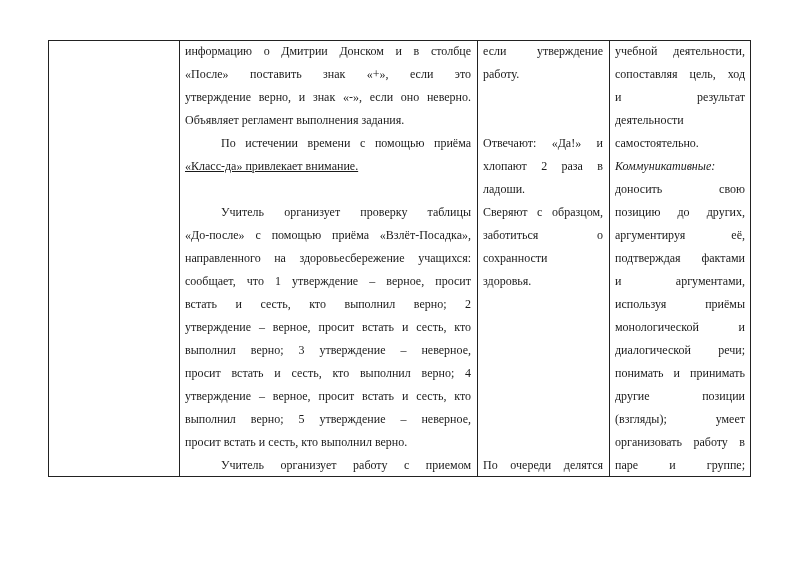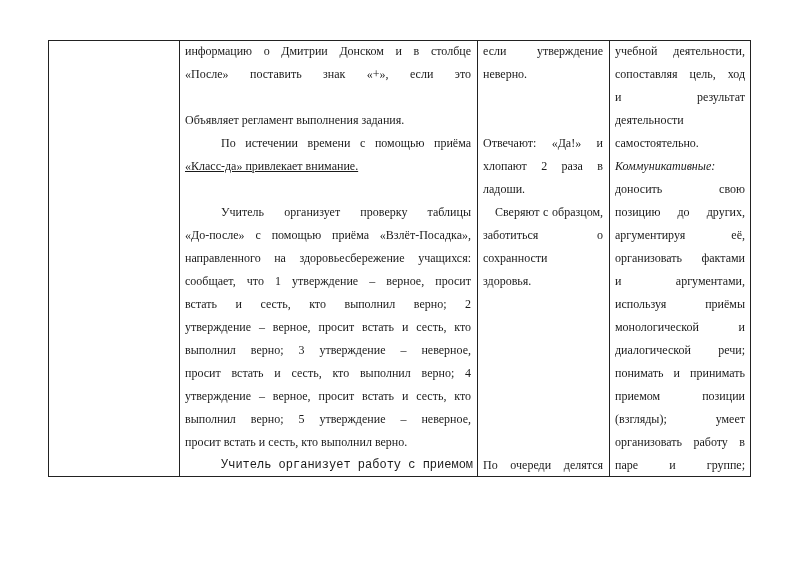--- a/index.html
+++ b/index.html
@@ -19,62 +19,63 @@
   .it { font-style:italic; }
 </style>
 </head>
 <body>
 
 <div class="tbl">
   <div class="col c1"></div>
   <div class="col c2">
       <div class="line" style="top: 2px;">информацию о Дмитрии Донском и в столбце</div>
       <div class="line" style="top: 25px;">«После» поставить знак «+», если это</div>
+      <div class="line" style="top: 48px;">утверждение верно, и знак «-», если оно неверно.</div>
       <div class="line last" style="top: 71px;">Объявляет регламент выполнения задания.</div>
       <div class="line indent" style="top: 94px;">По истечении времени с помощью приёма</div>
       <div class="line last" style="top: 117px; text-decoration: underline;">«Класс-да» привлекает внимание.</div>
       <div class="line indent" style="top: 163px;">Учитель организует проверку таблицы</div>
       <div class="line" style="top: 186px;">«До-после» с помощью приёма «Взлёт-Посадка»,</div>
       <div class="line" style="top: 209px;">направленного на здоровьесбережение учащихся:</div>
       <div class="line" style="top: 232px;">сообщает, что 1 утверждение – верное, просит</div>
       <div class="line" style="top: 255px;">встать и сесть, кто выполнил верно; 2</div>
       <div class="line" style="top: 278px;">утверждение – верное, просит встать и сесть, кто</div>
       <div class="line" style="top: 301px;">выполнил верно; 3 утверждение – неверное,</div>
       <div class="line" style="top: 324px;">просит встать и сесть, кто выполнил верно; 4</div>
       <div class="line" style="top: 347px;">утверждение – верное, просит встать и сесть, кто</div>
       <div class="line" style="top: 370px;">выполнил верно; 5 утверждение – неверное,</div>
       <div class="line last" style="top: 393px;">просит встать и сесть, кто выполнил верно.</div>
-      <div class="line indent" style="top: 416px; font-family: Liberation Mono, monospace;">Учитель организует работу с приемом</div>
+      <div class="line indent" style="top: 416px;">Учитель организует работу с приемом</div>
     </div>
   <div class="col c3">
       <div class="line" style="top: 2px;">если утверждение</div>
-      <div class="line last" style="top: 25px;">неверно.</div>
+      <div class="line last" style="top: 25px;">работу.</div>
       <div class="line" style="top: 94px;">Отвечают: «Да!» и</div>
       <div class="line" style="top: 117px;">хлопают 2 раза в</div>
       <div class="line last" style="top: 140px;">ладоши.</div>
-      <div class="line" style="top: 163px; margin-left: 12px;">Сверяют с образцом,</div>
+      <div class="line" style="top: 163px;">Сверяют с образцом,</div>
       <div class="line" style="top: 186px;">заботиться о</div>
       <div class="line last" style="top: 209px;">сохранности</div>
       <div class="line last" style="top: 232px;">здоровья.</div>
       <div class="line" style="top: 416px;">По очереди делятся</div>
     </div>
   <div class="col c4">
       <div class="line" style="top: 2px;">учебной деятельности,</div>
       <div class="line" style="top: 25px;">сопоставляя цель, ход</div>
       <div class="line" style="top: 48px;">и результат</div>
       <div class="line last" style="top: 71px;">деятельности</div>
       <div class="line last it" style="top: 117px;">Коммуникативные:</div>
       <div class="line last" style="top: 94px;">самостоятельно.</div>
       <div class="line" style="top: 140px;">доносить свою</div>
       <div class="line" style="top: 163px;">позицию до других,</div>
       <div class="line" style="top: 186px;">аргументируя её,</div>
-      <div class="line" style="top: 209px;">организовать фактами</div>
+      <div class="line" style="top: 209px;">подтверждая фактами</div>
       <div class="line" style="top: 232px;">и аргументами,</div>
       <div class="line" style="top: 255px;">используя приёмы</div>
       <div class="line" style="top: 278px;">монологической и</div>
       <div class="line" style="top: 301px;">диалогической речи;</div>
       <div class="line" style="top: 324px;">понимать и принимать</div>
-      <div class="line" style="top: 347px;">приемом позиции</div>
+      <div class="line" style="top: 347px;">другие позиции</div>
       <div class="line" style="top: 370px;">(взгляды); умеет</div>
       <div class="line" style="top: 393px;">организовать работу в</div>
       <div class="line" style="top: 416px;">паре и группе;</div>
     </div>
 </div>
 
 </body></html>

